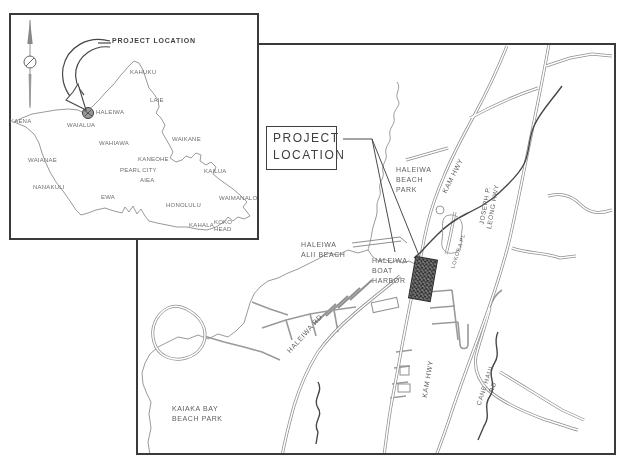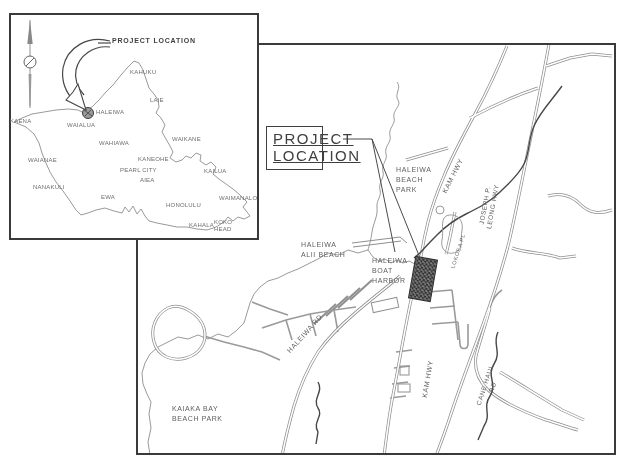--- a/index.html
+++ b/index.html
@@ -4,23 +4,23 @@
 <style>
   html,body{margin:0;padding:0;background:#fff;}
   #figure{position:relative;width:636px;height:470px;background:#fff;overflow:hidden;
           font-family:"Liberation Sans",sans-serif;}
   svg{position:absolute;left:0;top:0;}
   .lbl{position:absolute;color:#5e5e5e;font-size:7px;line-height:10px;letter-spacing:.6px;
        white-space:pre-line;z-index:4;}
   .lbl-sm{position:absolute;color:#6e6e6e;font-size:6px;line-height:7px;letter-spacing:.2px;
        white-space:pre-line;z-index:4;}
   .rot{transform-origin:center;text-align:center;}
-  #project-box{position:absolute;left:266px;top:126px;width:57px;height:44px;box-sizing:border-box;
-       border:1.5px solid #3f3f3f;background:#fff;color:#3f3f3f;font-size:15px;line-height:17px;
-       letter-spacing:1.5px;padding:3px 0 0 6px;white-space:pre-line;z-index:5;text-decoration:underline;}
+  #project-box{position:absolute;left:266px;top:126px;width:71px;height:44px;box-sizing:border-box;
+       border:1.5px solid #3f3f3f;background:#fff;color:#3f3f3f;font-size:12px;line-height:17px;
+       letter-spacing:1.5px;padding:3px 0 0 6px;white-space:pre-line;z-index:5;}
   #inset-project-label{position:absolute;left:112px;top:37px;font-size:7px;font-weight:bold;
        letter-spacing:.8px;color:#3f3f3f;z-index:5;}
 </style>
 </head>
 <body>
 
 <div id="figure">
 
   <svg width="636" height="470" viewBox="0 0 636 470">
     <defs>

